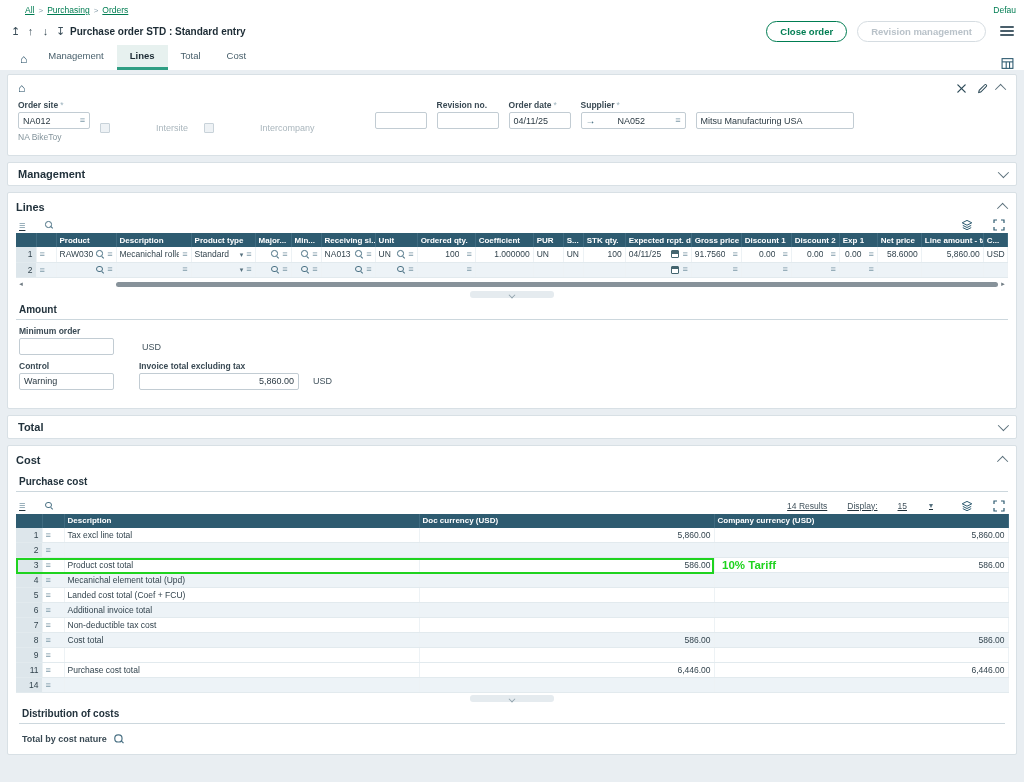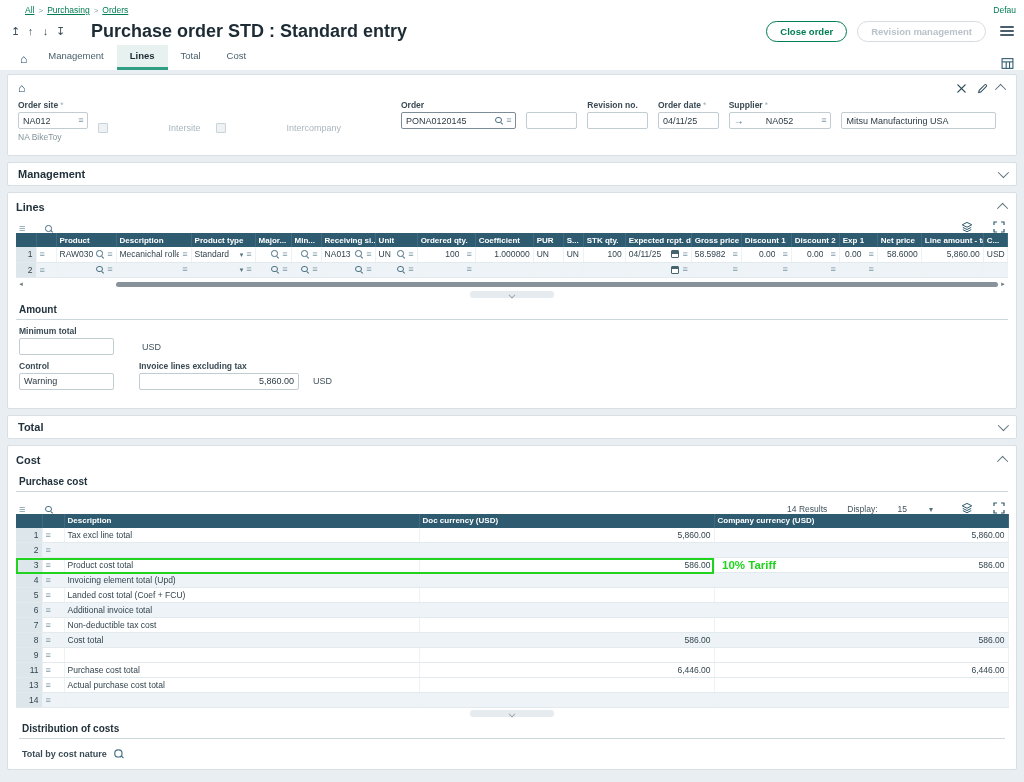--- a/index.html
+++ b/index.html
@@ -8,21 +8,21 @@
   .screen { position:relative; width:1024px; height:782px; background:#ffffff; }
 
   
   .crumbbar { display:flex; align-items:center; height:16px; padding:4px 8px 0 8px; font-size:8.5px;margin-left:17px; }
   .crumb { color:#007d52; text-decoration:underline; cursor:pointer; }
   .crumb-sep { color:#8aa0ab; margin:0 4px; font-size:8px; }
   .crumb-right { margin-left:auto; color:#007d52; white-space:nowrap; }
 
   .titlebar { display:flex; align-items:center; height:30px; padding:0 10px 0 8px; }
   .navic { color:#3a4d58; font-size:11px; width:15px; text-align:center; cursor:pointer; }
-  .page-title { font-size:18px; font-weight:bold; margin-left:23px; color:#1c2b34; }
+  .page-title { font-size:10px; font-weight:bold; margin-left:2px; color:#1c2b34; }
   .titlebar .spacer { flex:1; }
   .btn { border-radius:11px; height:21px; padding:0 13px; font-size:9.5px; font-weight:bold;
          background:#fff; display:flex; align-items:center; cursor:pointer; }
   .btn-primary { border:1.5px solid #007d52; color:#007d52; margin-right:10px; }
   .btn-disabled { border:1px solid #d5dce1; color:#b9c2c9; cursor:default; }
   .menu-ic { width:14px; height:10px; margin-left:14px; display:flex; flex-direction:column; justify-content:space-between; cursor:pointer; }
   .menu-ic i { display:block; height:1.6px; background:#4a5f6b; border-radius:1px; }
 
   .tabbar { display:flex; align-items:flex-end; height:24px; padding:0 10px 0 12px; }
   .tab-home { font-size:12px; color:#16425b; padding:3px 8px 4px 8px; cursor:pointer; }
@@ -49,37 +49,37 @@
   .fields { display:flex; margin-top:4px; }
   .fgroup { margin-right:10px; }
   .flabel { font-size:8.5px; font-weight:bold; color:#3a4a54; height:12px; white-space:nowrap; }
   .req { color:#9db3be; margin-left:2px; font-weight:normal; }
   .input { border:1px solid #c2ccd3; border-radius:2px; height:17px; display:flex; align-items:center;
            padding:0 4px; font-size:9px; color:#2b3a43; background:#fff; }
   .input .icons { margin-left:auto; display:flex; align-items:center; gap:3px; }
   .helper { font-size:8.5px; color:#84949c; margin-top:3px; }
   .cbgroup { display:flex; align-items:center; margin-top:14px; margin-right:16px; }
   .cbox { width:10px; height:10px; border:1px solid #c8d2d9; background:#eef2f5; border-radius:1px; }
-  .cblabel { font-size:9px; color:#aab6bd; margin-left:22px;padding-left:38px; }
+  .cblabel { font-size:9px; color:#aab6bd; margin-left:8px;padding-left:38px; }
 
   
   .ic-ham { color:#7d99a8; font-size:9px; line-height:9px; display:inline-block; }
   .ic-ham::before { content:"≡"; }
   .ic-caret { color:#56707e; font-size:7px; line-height:7px; display:inline-block; }
   .ic-caret::before { content:"▾"; }
   .ic-search { position:relative; width:8px; height:8px; display:inline-block; }
   .ic-search::before { content:""; position:absolute; left:0; top:0; width:4.5px; height:4.5px; border:1.2px solid #4a7184; border-radius:50%; }
   .ic-search::after { content:""; position:absolute; left:5.8px; top:5.4px; width:3.4px; height:1.3px; background:#4a7184; transform:rotate(45deg); transform-origin:0 0; }
   .ic-cal { width:8px; height:8px; border:1px solid #44656f; border-radius:1px; position:relative; display:inline-block; background:#fff; }
   .ic-cal::before { content:""; position:absolute; top:0; left:0; right:0; height:2.5px; background:#44656f; }
   .ic-goto { color:#2e5b70; font-size:10px; line-height:10px; }
   .ic-goto::before { content:"→"; }
 
   
-  .gridtoolbar { display:flex; align-items:flex-end; height:16px; padding:0 3px; gap:20px; }
+  .gridtoolbar { display:flex; align-items:center; height:16px; padding:0 3px; gap:20px;text-decoration:underline; }
   .gridtoolbar .spacer { flex:1; }
   .results { font-size:8.5px; color:#41525c; }
   .disp-caret { color:#56707e; font-size:8px; margin:0 8px 0 2px; cursor:pointer; }
 
   table.grid { border-collapse:collapse; table-layout:fixed; width:992px; }
   table.grid th { background:#2e5b70; color:#fff; font-size:8px; font-weight:bold; text-align:left;
                   padding:2px 3px; height:14px; white-space:nowrap; overflow:hidden;
                   border-right:1px solid #3f6b80; }
   table.grid td { font-size:8.5px; color:#33444e; padding:1px 3px; height:15px; white-space:nowrap;
                   overflow:hidden; border-bottom:1px solid #e2eaee; border-right:1px solid #edf2f5; }
@@ -195,30 +195,20 @@
           </div>
           <div class="helper">NA BikeToy</div>
         </div>
         <div class="cbgroup">
           <span class="cbox"></span>
           <span class="cblabel">Intersite</span>
         </div>
         <div class="cbgroup" style="margin-right:60px">
           <span class="cbox"></span>
           <span class="cblabel">Intercompany</span>
-        </div>
-        <div class="fgroup" style="width:118px">
-          <div class="flabel">Order</div>
-          <div class="input" style="border:1.5px solid #7d8d97">
-            <span>PONA0120145</span>
-            <span class="icons">
-                <span class="ic-search"></span>
-                <span class="ic-ham"></span>
-              </span>
-          </div>
         </div>
         <div class="fgroup" style="width:52px">
           <div class="flabel">&nbsp;</div>
           <div class="input"></div>
         </div>
         <div class="fgroup" style="width:62px">
           <div class="flabel">Revision no.</div>
           <div class="input"></div>
         </div>
         <div class="fgroup" style="width:62px">
@@ -403,21 +393,21 @@
                 <div class="cellflex">
                   <span class="val">04/11/25</span>
                   <span class="icons">
                     <span class="ic-cal"></span>
                     <span class="ic-ham"></span>
                   </span>
                 </div>
               </td>
           <td>
                 <div class="cellflex numflex">
-                  <span class="val">58.5982</span>
+                  <span class="val">91.7560</span>
                   <span class="icons">
                     <span class="ic-ham"></span>
                   </span>
                 </div>
               </td>
           <td>
                 <div class="cellflex numflex">
                   <span class="val">0.00</span>
                   <span class="icons">
                     <span class="ic-ham"></span>
@@ -557,34 +547,34 @@
         </table>
       <div class="hscroll">
         <span class="hs-arrow">◂</span>
         <span class="hs-thumb" style="margin-left:90px"></span>
         <span class="hs-arrow">▸</span>
       </div>
       <div class="vpill"></div>
 
       <div class="subhead">Amount</div>
       <div class="amount-form">
-        <div class="aflabel">Minimum total</div>
+        <div class="aflabel">Minimum order</div>
         <div class="arow">
           <div class="input" style="width:95px"></div>
           <span class="unit-txt" style="margin-left:18px">USD</span>
         </div>
         <div class="arow" style="margin-top:6px; align-items:flex-start">
           <div style="width:110px">
             <div class="aflabel">Control</div>
             <div class="input" style="width:95px">
               <span>Warning</span>
             </div>
           </div>
           <div>
-            <div class="aflabel">Invoice lines excluding tax</div>
+            <div class="aflabel">Invoice total excluding tax</div>
             <div style="display:flex; align-items:center; gap:14px">
               <div class="input" style="width:160px; justify-content:flex-end">
                 <span>5,860.00</span>
               </div>
               <span class="unit-txt" style="margin-bottom:0">USD</span>
             </div>
           </div>
         </div>
       </div>
     </div>
@@ -657,21 +647,21 @@
           <tr>
                 <td class="rownum">3</td>
                 <td><span class="ic-ham"></span></td>
                 <td>Product cost total</td>
                 <td class="num">586.00</td>
                 <td class="num">586.00</td>
               </tr>
           <tr class="alt">
                 <td class="rownum">4</td>
                 <td><span class="ic-ham"></span></td>
-                <td>Invoicing element total (Upd)</td>
+                <td>Mecanichal element total (Upd)</td>
                 <td class="num"></td>
                 <td class="num"></td>
               </tr>
           <tr>
                 <td class="rownum">5</td>
                 <td><span class="ic-ham"></span></td>
                 <td>Landed cost total (Coef + FCU)</td>
                 <td class="num"></td>
                 <td class="num"></td>
               </tr>
@@ -702,27 +692,20 @@
                 <td></td>
                 <td class="num"></td>
                 <td class="num"></td>
               </tr>
           <tr>
                 <td class="rownum">11</td>
                 <td><span class="ic-ham"></span></td>
                 <td>Purchase cost total</td>
                 <td class="num">6,446.00</td>
                 <td class="num">6,446.00</td>
-              </tr>
-          <tr>
-                <td class="rownum">13</td>
-                <td><span class="ic-ham"></span></td>
-                <td>Actual purchase cost total</td>
-                <td class="num"></td>
-                <td class="num"></td>
               </tr>
           <tr class="alt">
                 <td class="rownum">14</td>
                 <td><span class="ic-ham"></span></td>
                 <td></td>
                 <td class="num"></td>
                 <td class="num"></td>
               </tr>
         </tbody>
           </table>

